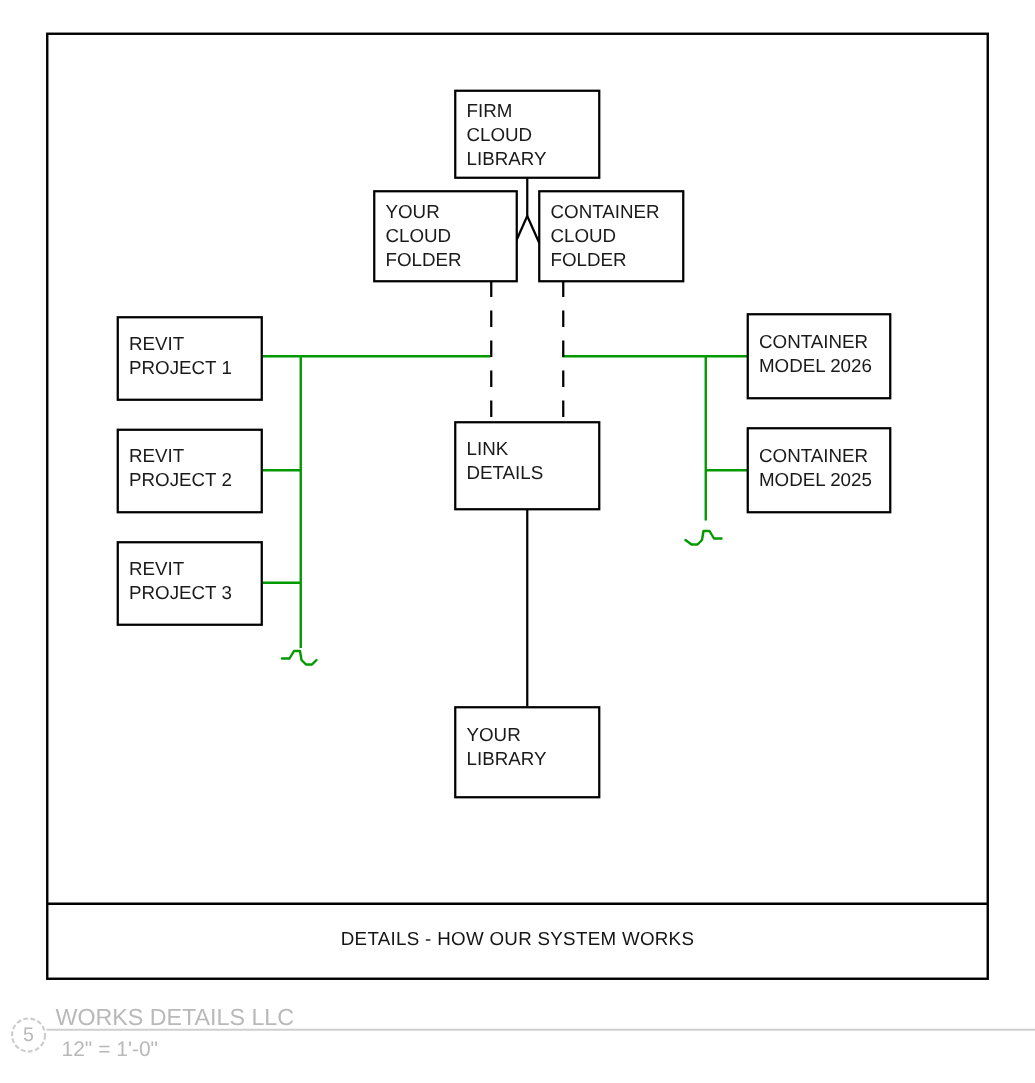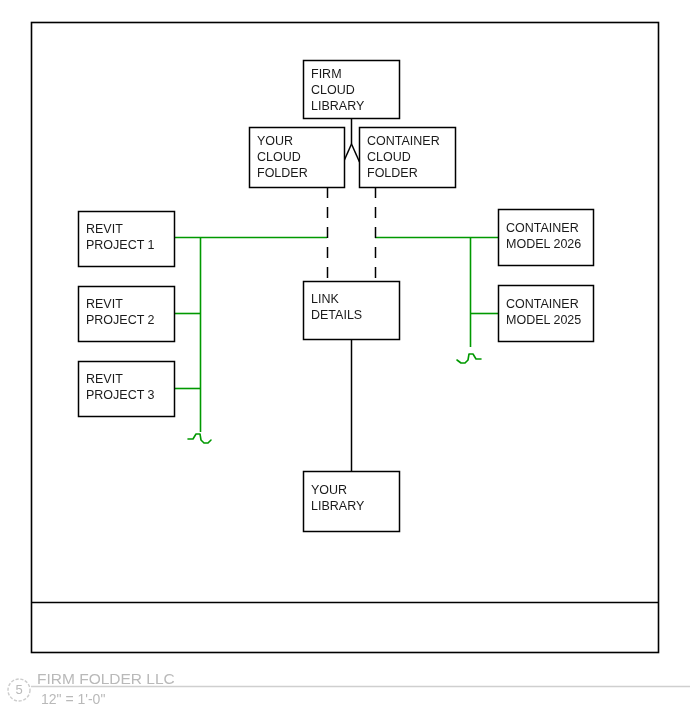--- a/index.html
+++ b/index.html
@@ -168,18 +168,19 @@
 
   <div class="node-label" style="left:506px; top:296px;">CONTAINER
 MODEL 2025</div>
 
   <div class="node-label" style="left:311px; top:291px;">LINK
 DETAILS</div>
 
   <div class="node-label" style="left:311px; top:482px;">YOUR
 LIBRARY</div>
 
+  <div class="titlebar-text">DETAILS - HOW OUR SYSTEM WORKS</div>
 
   <div class="detail-number">5</div>
-  <div class="detail-firm">FIRM FOLDER LLC</div>
+  <div class="detail-firm">WORKS DETAILS LLC</div>
   <div class="detail-scale">12" = 1'-0"</div>
 
 </div>
 
 </body></html>

